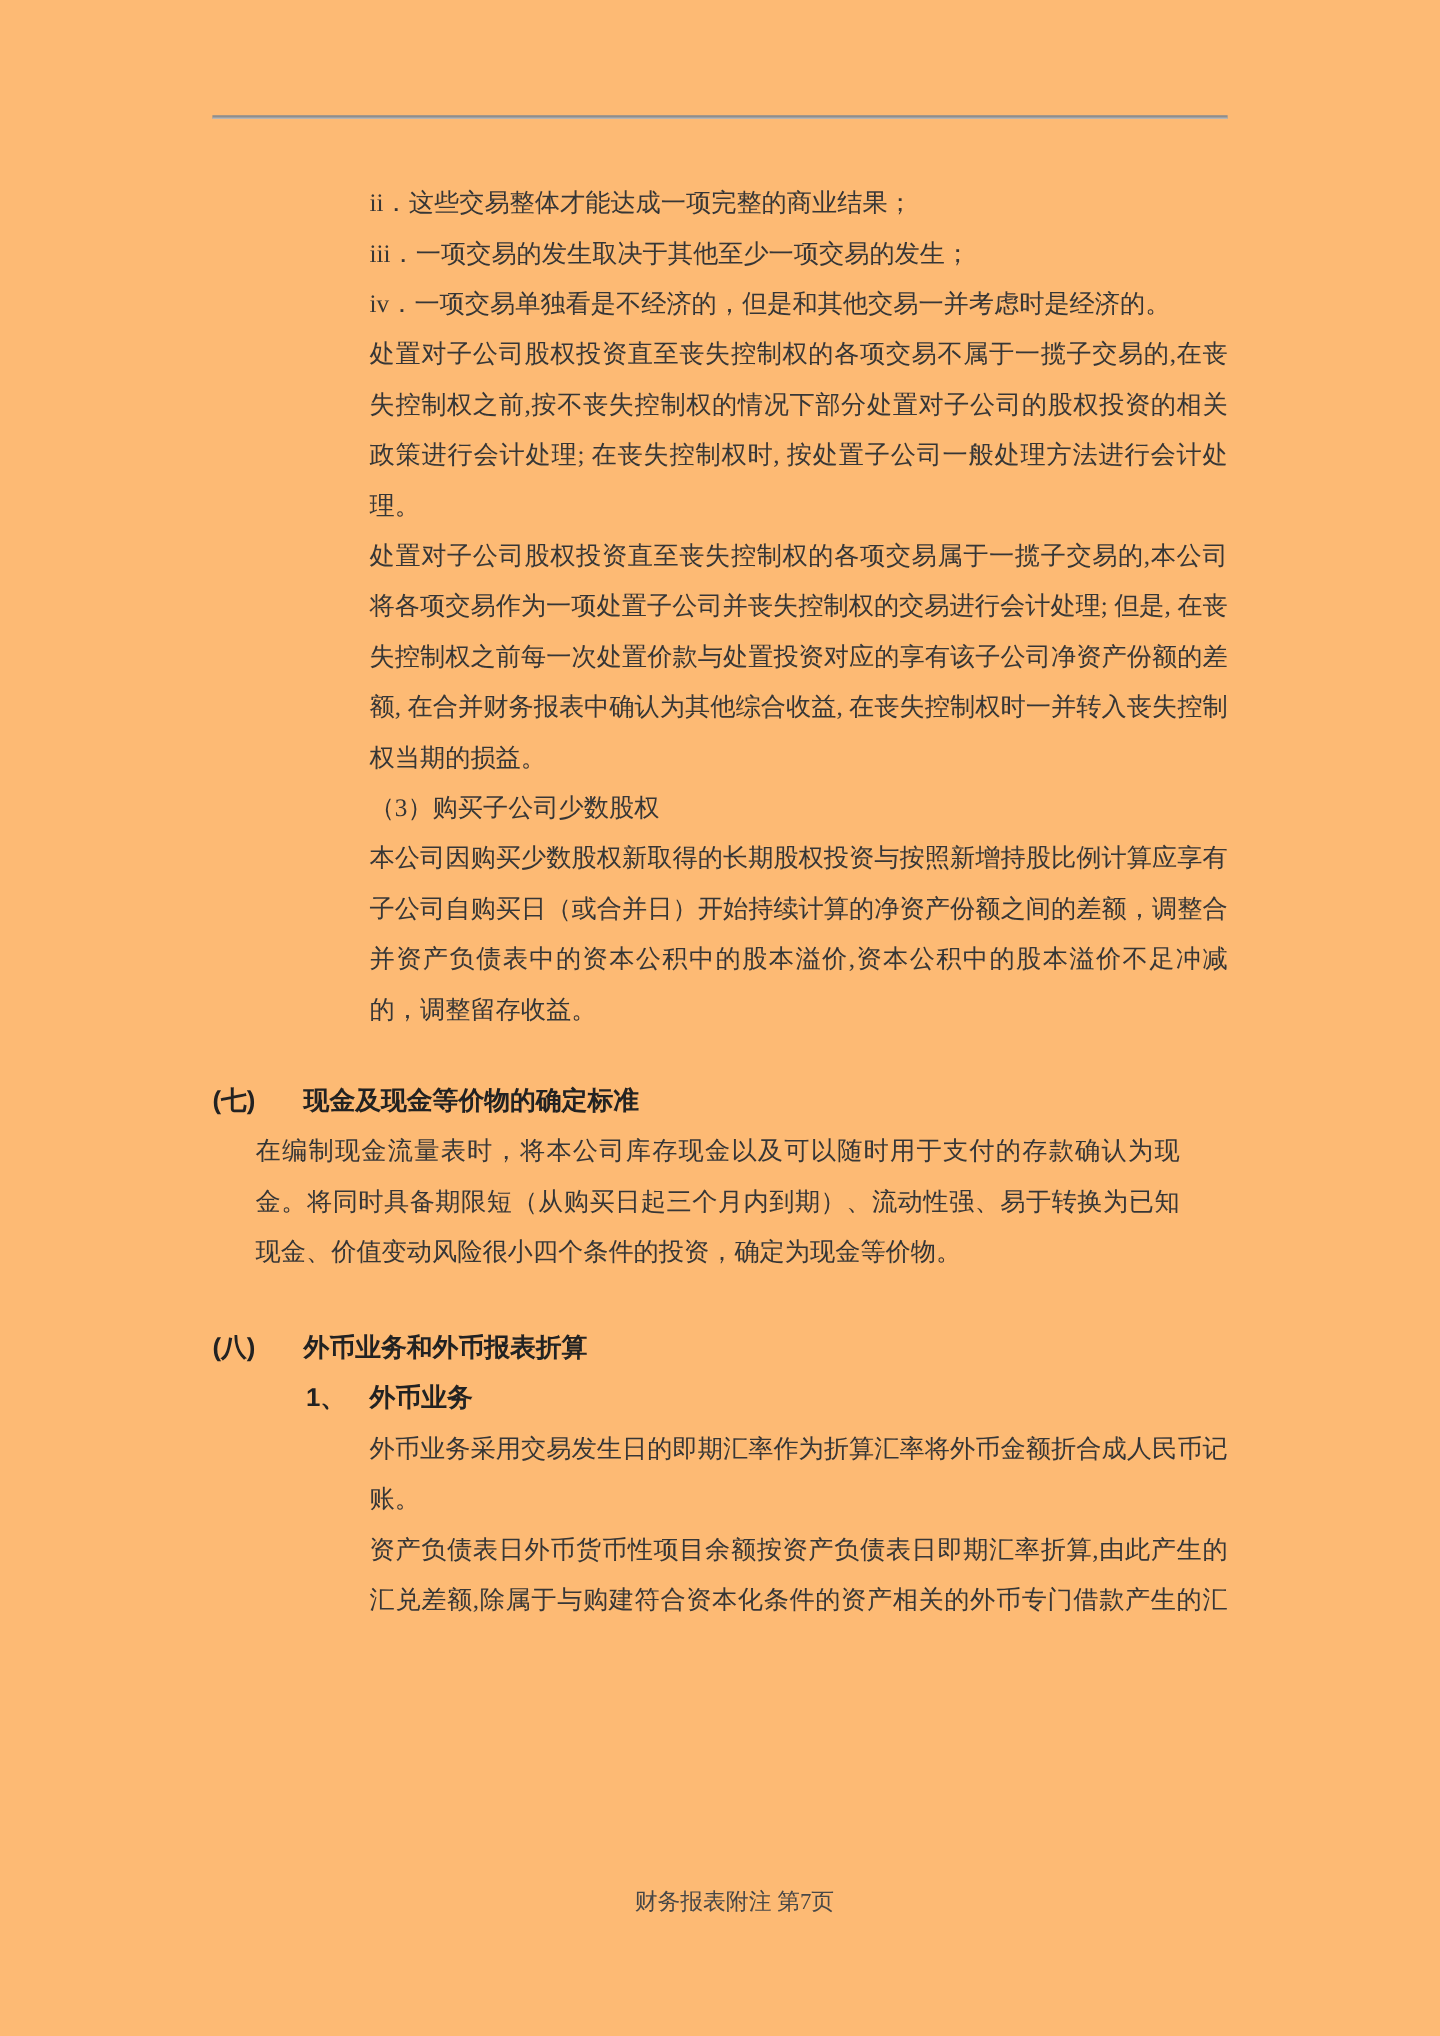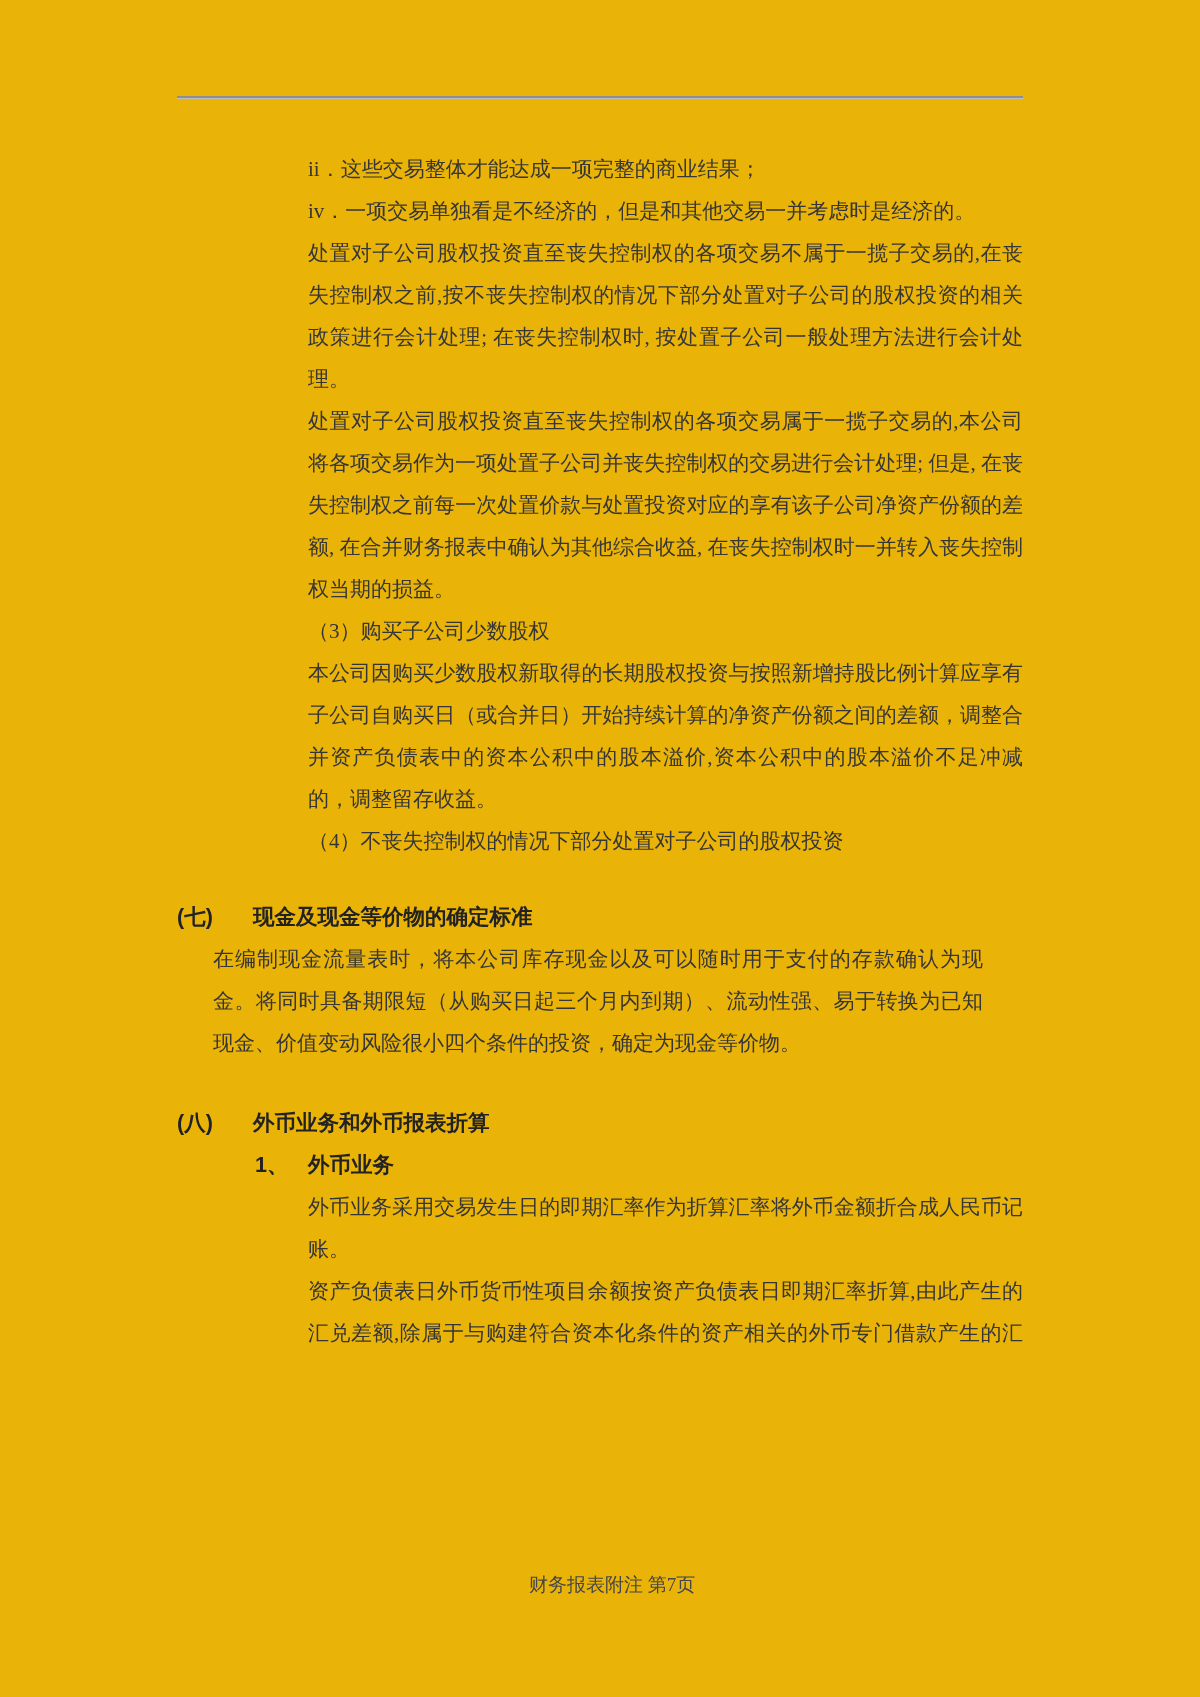--- a/index.html
+++ b/index.html
@@ -4,21 +4,21 @@
 <style>
   html, body {
     margin: 0;
     padding: 0;
     background: #ffffff;
   }
   .page {
     position: relative;
     width: 1200px;
     height: 1697px;
-    background: #eab308;
+    background: #fdba74;
     overflow: hidden;
     font-family: "Liberation Serif", serif;
     color: #363636;
   }
   .top-rule {
     position: absolute;
     left: 177px;
     top: 96px;
     width: 846px;
     height: 2px;
@@ -99,30 +99,30 @@
 </head>
 <body>
 
 <div class="page">
 
   <div class="top-rule"></div>
 
   <div class="content">
 
     <div class="para indent">ii．这些交易整体才能达成一项完整的商业结果；</div>
+    <div class="para indent">iii．一项交易的发生取决于其他至少一项交易的发生；</div>
     <div class="para indent">iv．一项交易单独看是不经济的，但是和其他交易一并考虑时是经济的。</div>
 
     <p class="para indent justify">处置对子公司股权投资直至丧失控制权的各项交易不属于一揽子交易的,在丧失控制权之前,按不丧失控制权的情况下部分处置对子公司的股权投资的相关政策进行会计处理; 在丧失控制权时, 按处置子公司一般处理方法进行会计处理。</p>
 
     <p class="para indent justify">处置对子公司股权投资直至丧失控制权的各项交易属于一揽子交易的,本公司将各项交易作为一项处置子公司并丧失控制权的交易进行会计处理; 但是, 在丧失控制权之前每一次处置价款与处置投资对应的享有该子公司净资产份额的差额, 在合并财务报表中确认为其他综合收益, 在丧失控制权时一并转入丧失控制权当期的损益。</p>
 
     <div class="para indent">（3）购买子公司少数股权</div>
     <p class="para indent justify">本公司因购买少数股权新取得的长期股权投资与按照新增持股比例计算应享有子公司自购买日（或合并日）开始持续计算的净资产份额之间的差额，调整合并资产负债表中的资本公积中的股本溢价,资本公积中的股本溢价不足冲减的，调整留存收益。</p>
 
-    <div class="para indent">（4）不丧失控制权的情况下部分处置对子公司的股权投资</div>
 
     <div class="sec">
       <div class="sec-head">
         <span class="sec-label">(七)</span>
         <span class="sec-title">现金及现金等价物的确定标准</span>
       </div>
       <p class="para sec-body justify">在编制现金流量表时，将本公司库存现金以及可以随时用于支付的存款确认为现金。将同时具备期限短（从购买日起三个月内到期）、流动性强、易于转换为已知现金、价值变动风险很小四个条件的投资，确定为现金等价物。</p>
     </div>
 
     <div class="sec sec-8">

